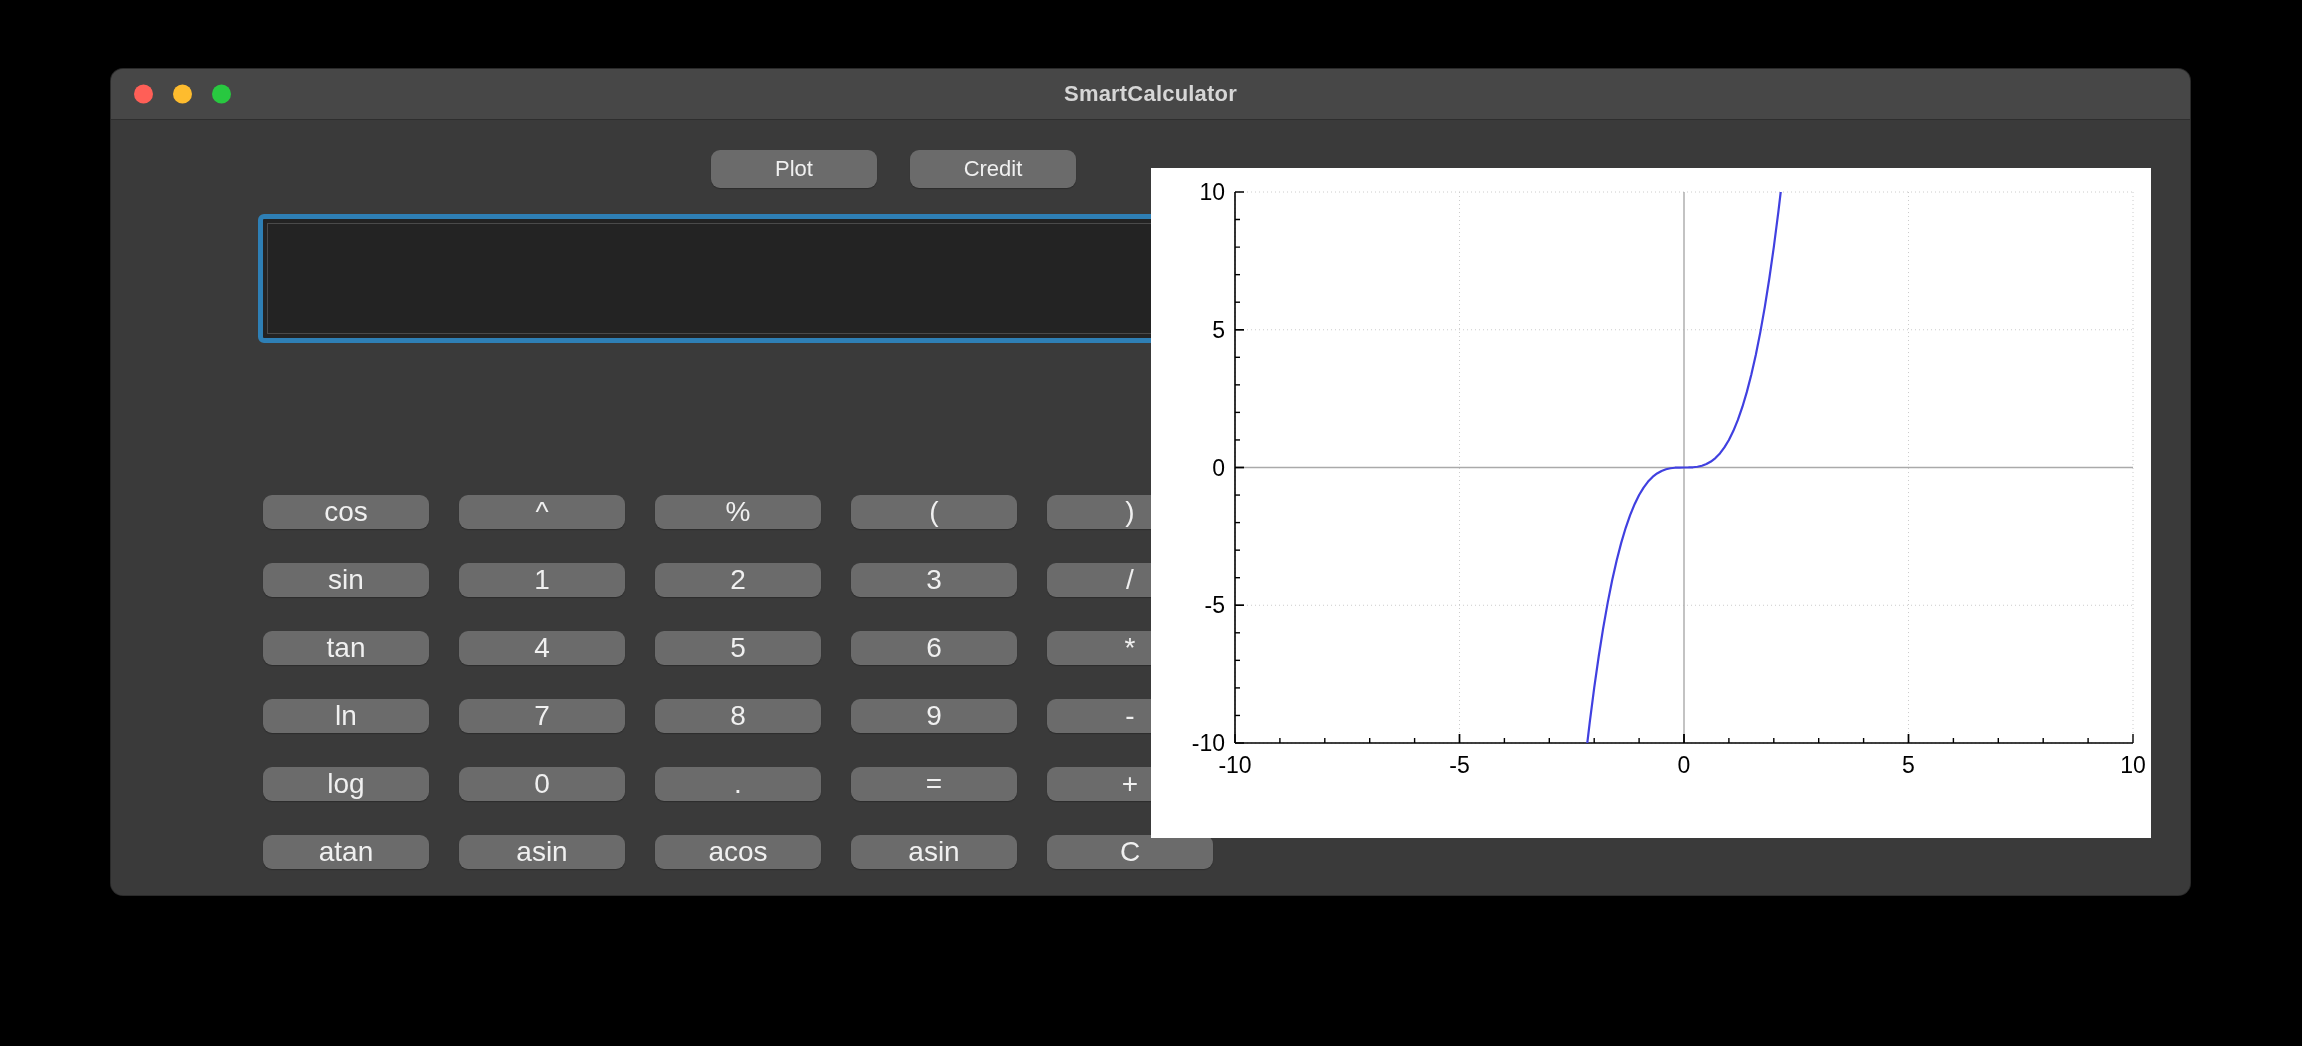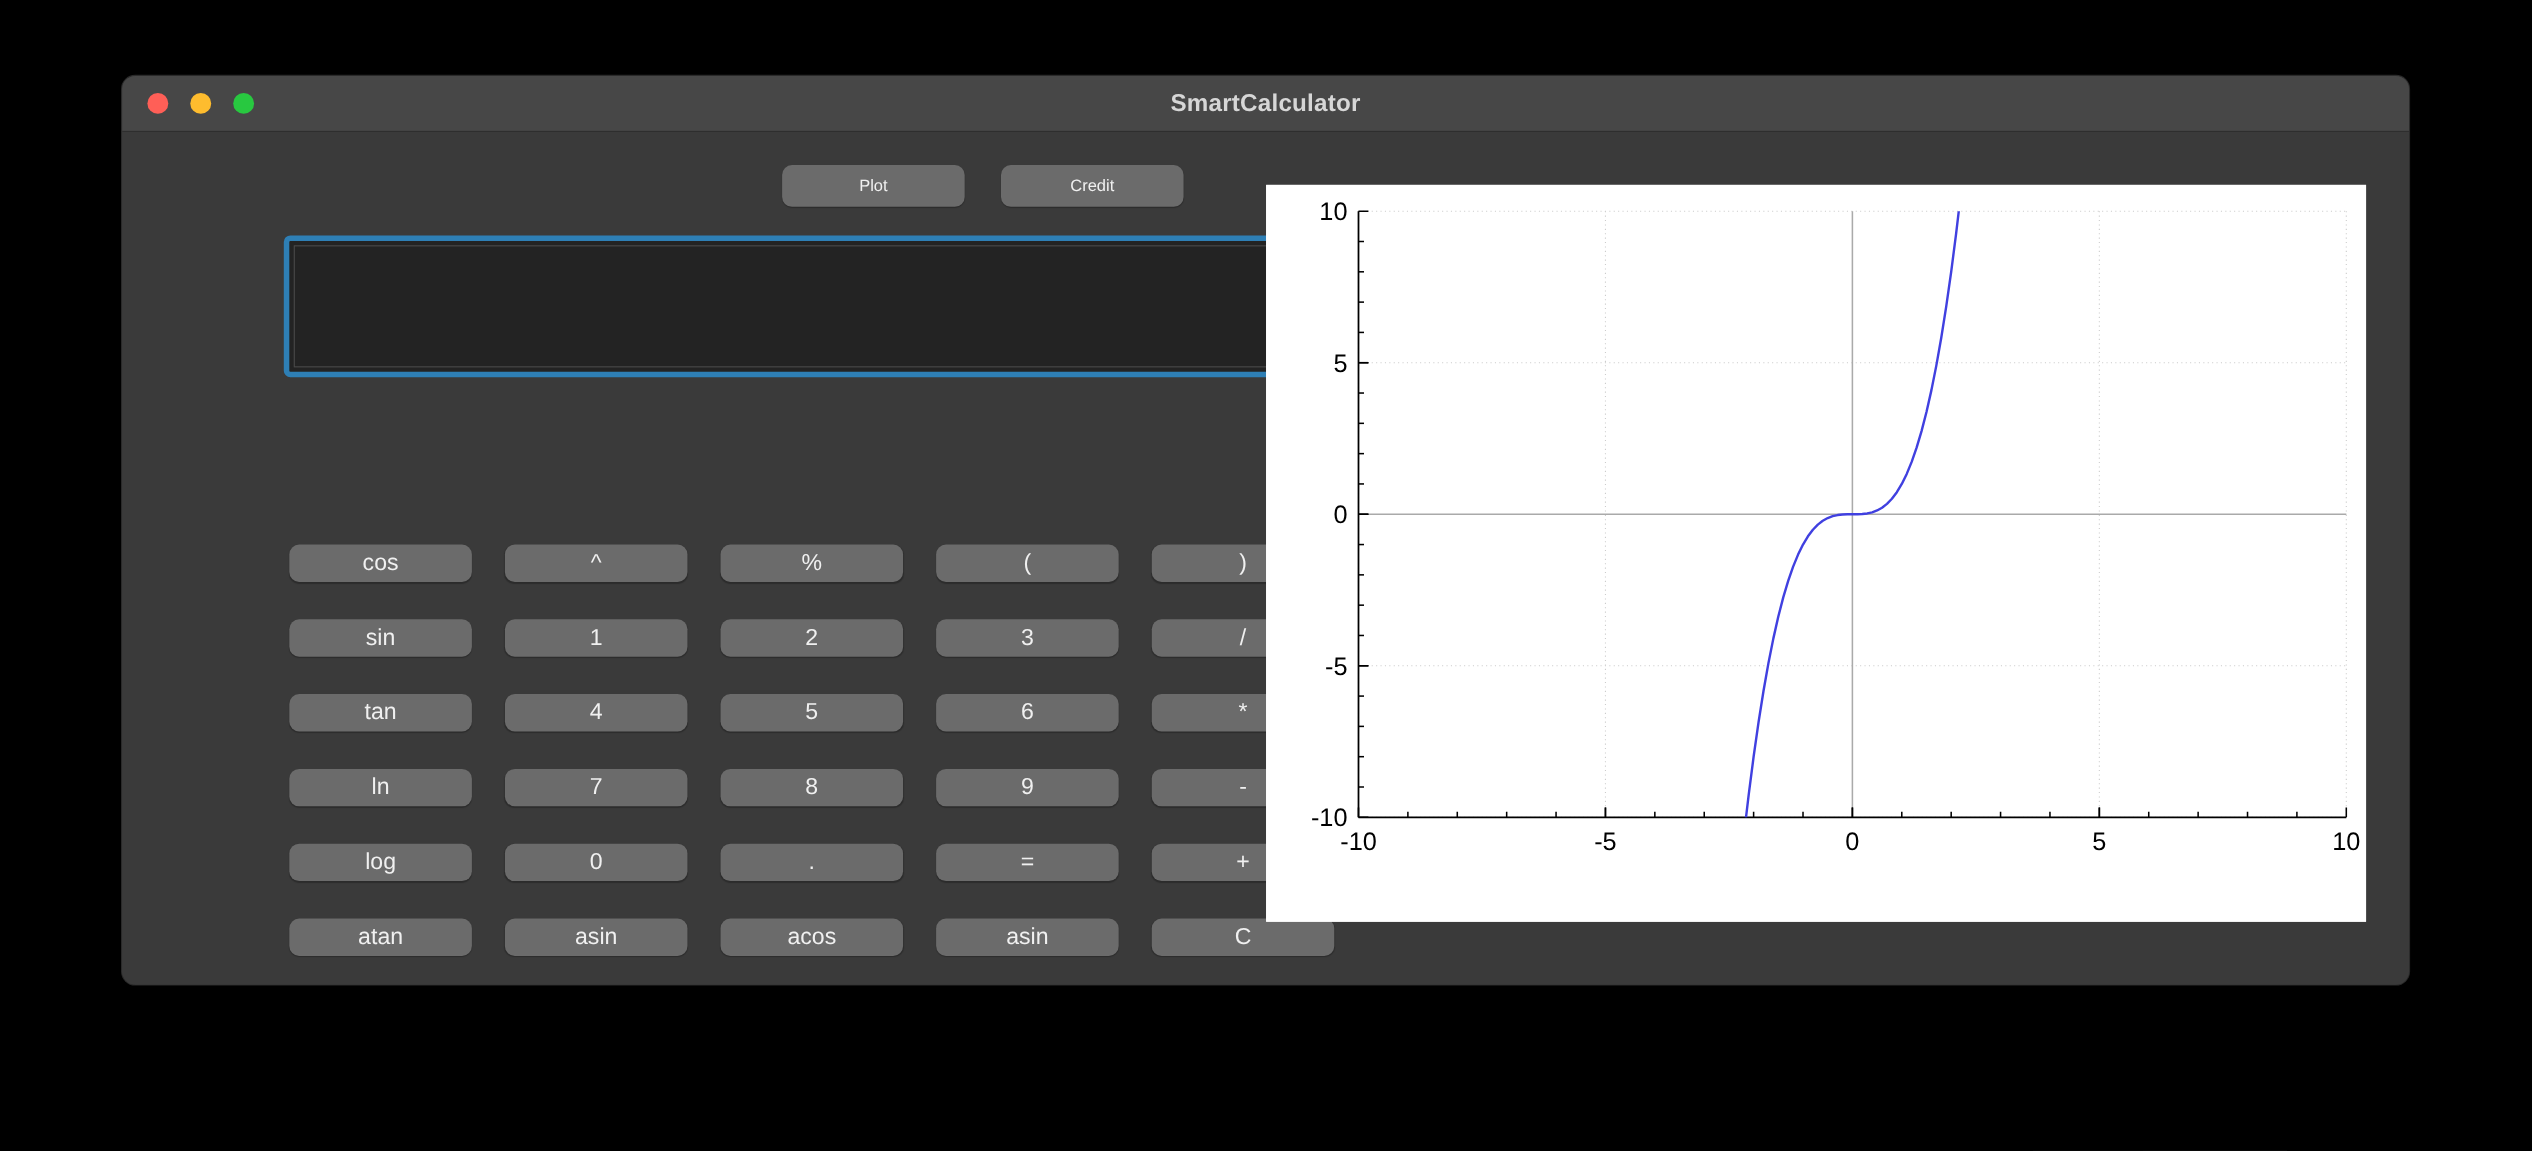--- a/index.html
+++ b/index.html
@@ -92,21 +92,21 @@
     display: flex;
     gap: 33px;
   }
 
   .btn {
     background: #6b6b6b;
     color: #f0f0f0;
     border: none;
     border-radius: 9px;
     font-family: "Liberation Sans", sans-serif;
-    font-size: 15px;
+    font-size: 22px;
     height: 38px;
     min-width: 166px;
     padding: 0 10px;
     display: flex;
     align-items: center;
     justify-content: center;
     cursor: pointer;
     box-shadow: 0 1px 1px rgba(0,0,0,0.25);
   }
 
@@ -146,21 +146,21 @@
     display: grid;
     grid-template-columns: repeat(5, 166px);
     grid-auto-rows: 34px;
     column-gap: 30px;
     row-gap: 34px;
   }
   .keypad .btn {
     width: 166px;
     min-width: 0;
     height: 34px;
-    font-size: 21px;
+    font-size: 28px;
   }
 
   
   .plot-panel {
     position: absolute;
     left: 1040px;
     top: 48px;
     width: 1000px;
     height: 670px;
     background: #ffffff;

